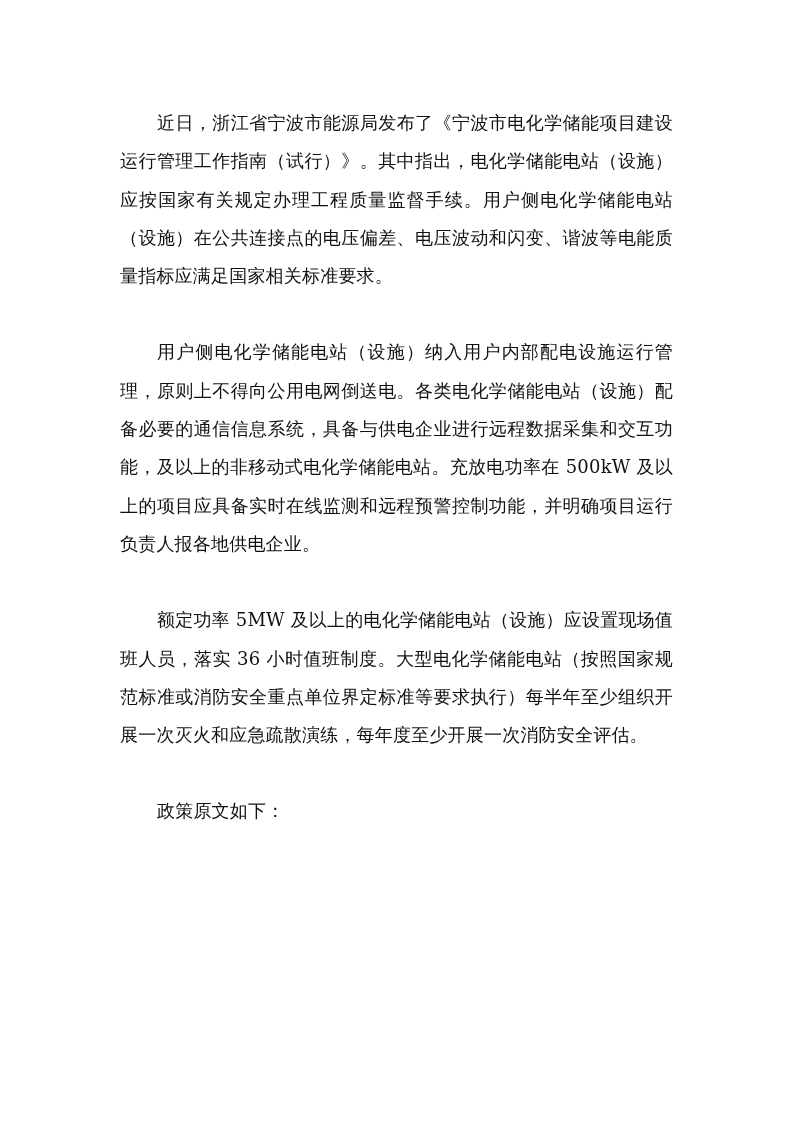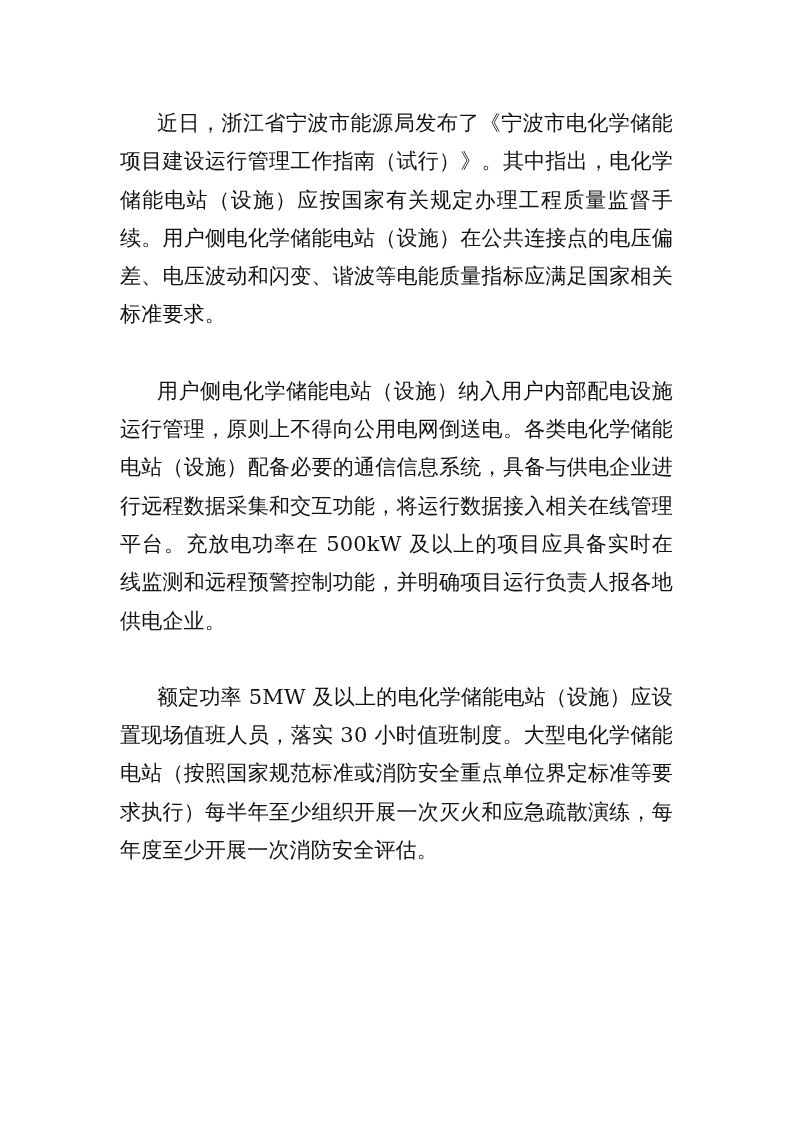--- a/index.html
+++ b/index.html
@@ -3,31 +3,32 @@
   <meta charset="utf-8">
   <style>
     html, body { margin: 0; padding: 0; background: #ffffff; }
     body { width: 793px; height: 1122px; position: relative; overflow: hidden; }
     .page {
       position: absolute;
       left: 120px;
       top: 104px;
       width: 553px;
       font-family: "DejaVu Serif", "Liberation Serif", serif;
-      font-size: 21px;
+      font-size: 18px;
       line-height: 38.3px;
       color: #111111;
       text-align: justify;
       letter-spacing: 0.2px;
     }
     .para {
       margin: 0 0 38px 0;
       text-indent: 37px;
     }
   </style>
 </head>
 <body>
 
 <div class="page">
   <p class="para">近日，浙江省宁波市能源局发布了《宁波市电化学储能项目建设运行管理工作指南（试行）》。其中指出，电化学储能电站（设施）应按国家有关规定办理工程质量监督手续。用户侧电化学储能电站（设施）在公共连接点的电压偏差、电压波动和闪变、谐波等电能质量指标应满足国家相关标准要求。</p>
-  <p class="para">用户侧电化学储能电站（设施）纳入用户内部配电设施运行管理，原则上不得向公用电网倒送电。各类电化学储能电站（设施）配备必要的通信信息系统，具备与供电企业进行远程数据采集和交互功能，将运行数据接入相关在线管理平台。充放电功率在 500kW 及以上的项目应具备实时在线监测和远程预警控制功能，并明确项目运行负责人报各地供电企业。</p>
-  <p class="para">额定功率 5MW 及以上的电化学储能电站（设施）应设置现场值班人员，落实 30 小时值班制度。大型电化学储能电站（按照国家规范标准或消防安全重点单位界定标准等要求执行）每半年至少组织开展一次灭火和应急疏散演练，每年度至少开展一次消防安全评估。</p>
+  <p class="para">用户侧电化学储能电站（设施）纳入用户内部配电设施运行管理，原则上不得向公用电网倒送电。各类电化学储能电站（设施）配备必要的通信信息系统，具备与供电企业进行远程数据采集和交互功能，及以上的非移动式电化学储能电站。充放电功率在 500kW 及以上的项目应具备实时在线监测和远程预警控制功能，并明确项目运行负责人报各地供电企业。</p>
+  <p class="para">额定功率 5MW 及以上的电化学储能电站（设施）应设置现场值班人员，落实 36 小时值班制度。大型电化学储能电站（按照国家规范标准或消防安全重点单位界定标准等要求执行）每半年至少组织开展一次灭火和应急疏散演练，每年度至少开展一次消防安全评估。</p>
+  <p class="para">政策原文如下：</p>
 </div>
 
 </body></html>

